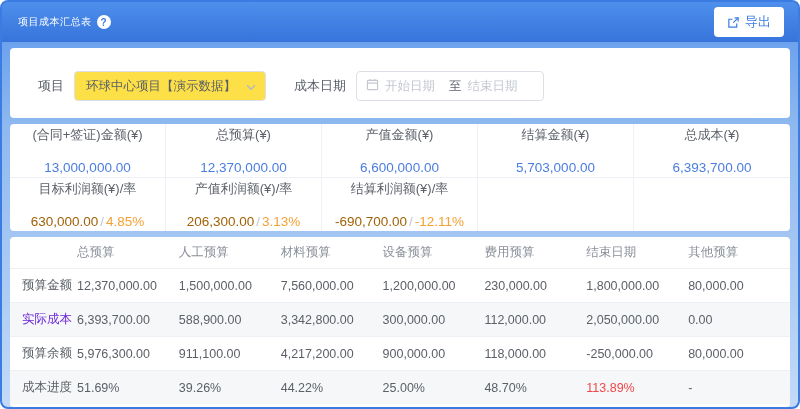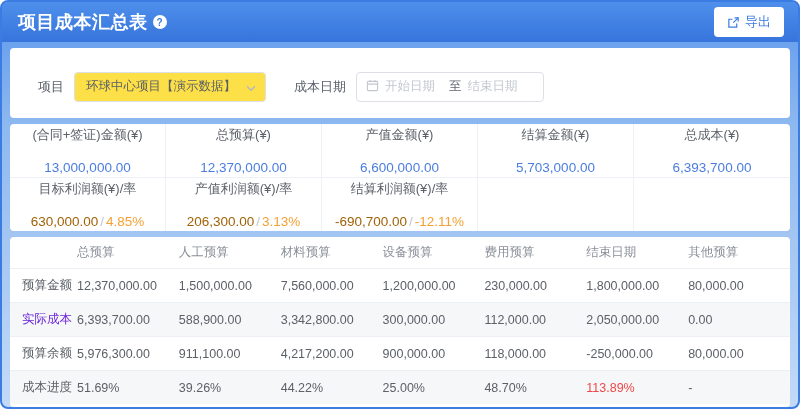--- a/index.html
+++ b/index.html
@@ -8,47 +8,47 @@
     width:800px; height:409px; border:2px solid #3b7ce2; border-radius:8px;
     overflow:hidden; display:flex; flex-direction:column;
     background:linear-gradient(180deg,#5c97ec 0%,#8db8f0 30%,#c3daf7 100%);
   }
   
   .topbar {
     height:40px; flex:0 0 40px; display:flex; align-items:center; justify-content:space-between;
     padding:0 14px 0 16px; background:linear-gradient(180deg,#4e8feb,#3774dc);
   }
   .title-wrap { display:flex; align-items:center; gap:5px; }
-  .page-title { color:#fff; font-size:18px; font-weight:bold; letter-spacing:.5px; }
+  .page-title { color:#fff; font-size:10px; font-weight:normal; letter-spacing:.5px; }
   .help-icon {
     width:14px; height:14px; border-radius:50%; background:#fff; color:#3a7ce0;
     font-size:10px; font-weight:bold; display:inline-flex; align-items:center; justify-content:center;
   }
   .export-btn {
     display:inline-flex; align-items:center; gap:5px; background:#fff; border:none; cursor:pointer;
     border-radius:4px; padding:6px 13px; color:#3a7ce0; font-size:13px; font-family:Liberation Mono, monospace;
   }
   .export-btn svg { display:block; }
   
   .content { flex:1; display:flex; flex-direction:column; gap:6px; padding:6px 8px 0 8px; overflow:hidden; }
   .card { background:#fff; border-radius:4px; }
   
-  .filter-card { flex:0 0 70px; display:flex; align-items:center; gap:10px; padding:14px 0 7px 28px; }
+  .filter-card { flex:0 0 70px; display:flex; align-items:flex-end; gap:10px; padding:14px 0 17px 28px; }
   .filter-label { font-size:13px; color:#5a5f68; line-height:30px; }
   .select-box {
     width:192px; height:30px; border:1px solid #dcdfe6; border-radius:4px; background:#fde047;
     display:flex; align-items:center; justify-content:space-between; padding:0 9px 0 11px; cursor:pointer;
   }
   .select-value { font-size:12.5px; color:#595e66; white-space:nowrap; overflow:hidden; }
   .date-label { margin-left:18px; }
   .date-box {
     width:188px; height:30px; border:1px solid #dcdfe6; border-radius:4px; background:#fff;
     display:flex; align-items:center; gap:6px; padding:0 8px 0 9px;
   }
-  .date-input { border:none; outline:none; width:58px; font-size:12.5px; color:#5a5f68; font-family:Liberation Mono, monospace; background:transparent; }
+  .date-input { border:none; outline:none; width:58px; font-size:12.5px; color:#5a5f68; font-family:Liberation Sans, sans-serif; background:transparent; }
   .date-input::placeholder { color:#c3c7cf; }
   .date-sep { font-size:12.5px; color:#606570; }
   
   .summary-card { flex:0 0 107px; display:flex; flex-direction:column; }
   .summary-row { flex:1; display:grid; grid-template-columns:repeat(5,1fr); }
   .summary-row.first { border-bottom:1px solid #edf0f5; }
   .summary-cell {
     display:flex; flex-direction:column; align-items:center; justify-content:center; gap:16px;
     border-right:1px solid #edf0f5;
   }

